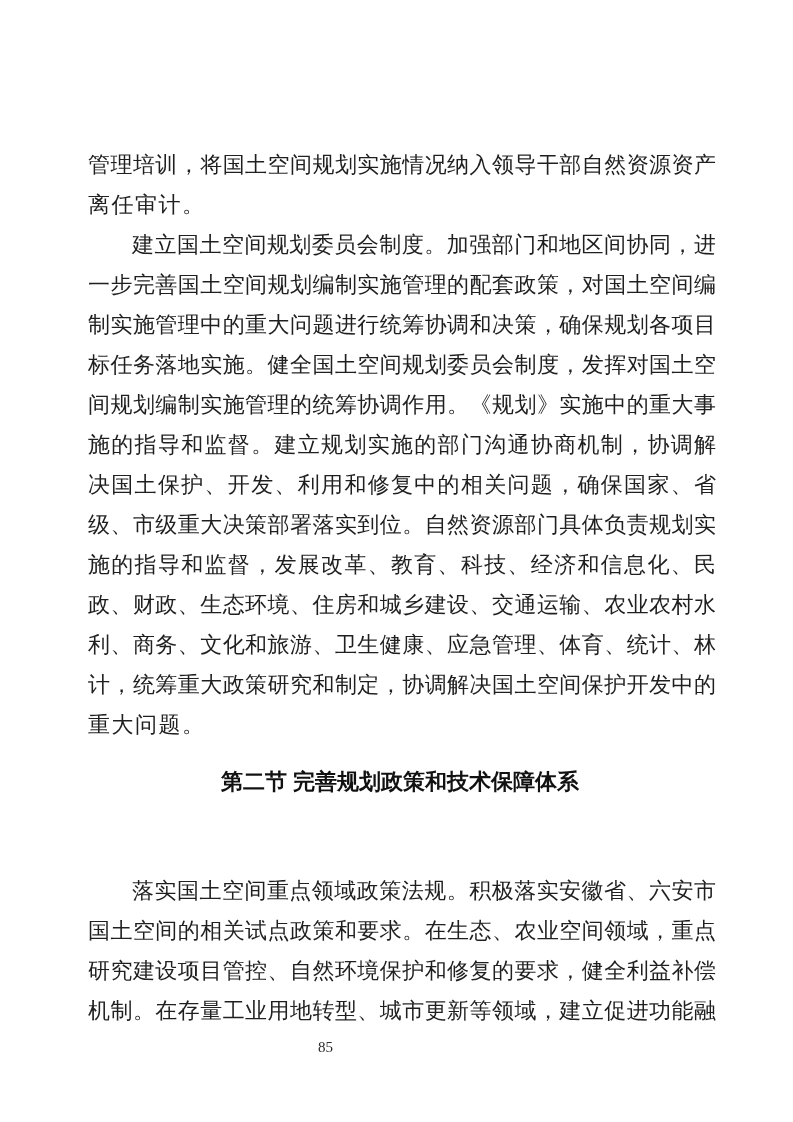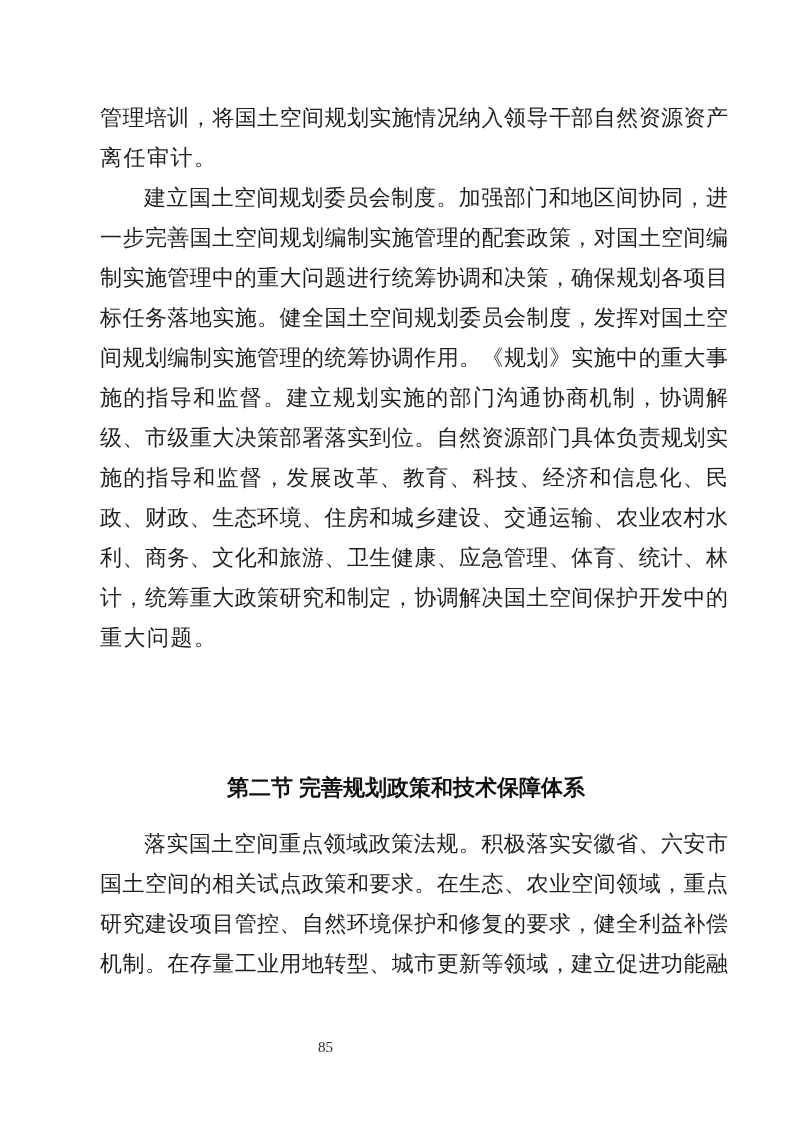--- a/index.html
+++ b/index.html
@@ -11,22 +11,23 @@
     position: relative;
     width: 793px;
     height: 1122px;
     background: #ffffff;
     overflow: hidden;
     font-family: "Liberation Serif", "DejaVu Serif", serif;
     color: #1f1f1f;
   }
   .text-block {
     position: absolute;
-    left: 100px;
+    left: 88px;
     width: 628px;
+    margin-top: 47px;
   }
   .block1 { top: 98px; }
   .block2 { top: 824px; }
   .line {
     height: 40px;
     line-height: 40px;
     font-size: 22px;
     text-align: justify;
     text-align-last: justify;
     text-justify: inter-character;
@@ -41,21 +42,21 @@
     text-align-last: left;
     letter-spacing: 1.5px;
   }
   .heading {
     position: absolute;
     top: 758px;
     left: 82px;
     width: 628px;
     height: 40px;
     line-height: 40px;
-    margin: 10px;
+    margin: 4px;
     text-align: center;
     font-family: "Liberation Sans", "DejaVu Sans", sans-serif;
     font-weight: bold;
     font-size: 22px;
     color: #111111;
   }
   .page-number {
     position: absolute;
     top: 1036px;
     left: 0;
@@ -74,20 +75,21 @@
 
   <div class="text-block block1">
     <div class="line">管理培训，将国土空间规划实施情况纳入领导干部自然资源资产</div>
     <div class="line line--end">离任审计。</div>
     <div class="line line--indent">建立国土空间规划委员会制度。加强部门和地区间协同，进</div>
     <div class="line">一步完善国土空间规划编制实施管理的配套政策，对国土空间编</div>
     <div class="line">制实施管理中的重大问题进行统筹协调和决策，确保规划各项目</div>
     <div class="line">标任务落地实施。健全国土空间规划委员会制度，发挥对国土空</div>
     <div class="line">间规划编制实施管理的统筹协调作用。《规划》实施中的重大事</div>
     <div class="line">施的指导和监督。建立规划实施的部门沟通协商机制，协调解</div>
+    <div class="line">决国土保护、开发、利用和修复中的相关问题，确保国家、省</div>
     <div class="line">级、市级重大决策部署落实到位。自然资源部门具体负责规划实</div>
     <div class="line">施的指导和监督，发展改革、教育、科技、经济和信息化、民</div>
     <div class="line">政、财政、生态环境、住房和城乡建设、交通运输、农业农村水</div>
     <div class="line">利、商务、文化和旅游、卫生健康、应急管理、体育、统计、林</div>
     <div class="line">计，统筹重大政策研究和制定，协调解决国土空间保护开发中的</div>
     <div class="line line--end">重大问题。</div>
   </div>
 
   <h2 class="heading">第二节 完善规划政策和技术保障体系</h2>
 

